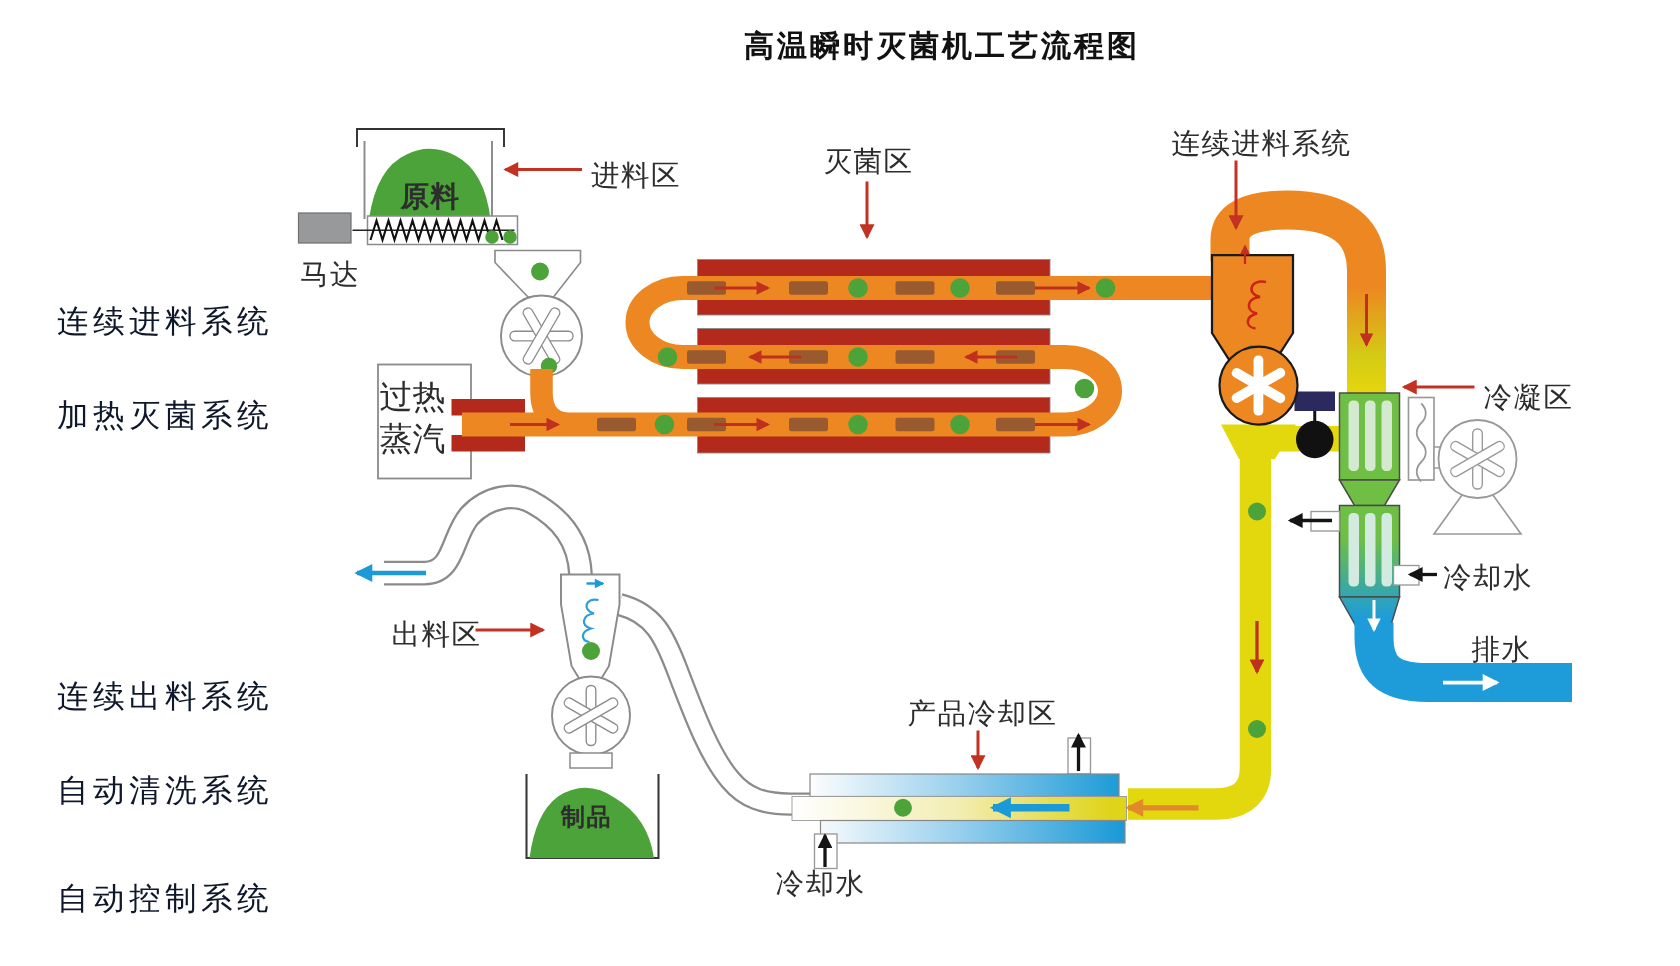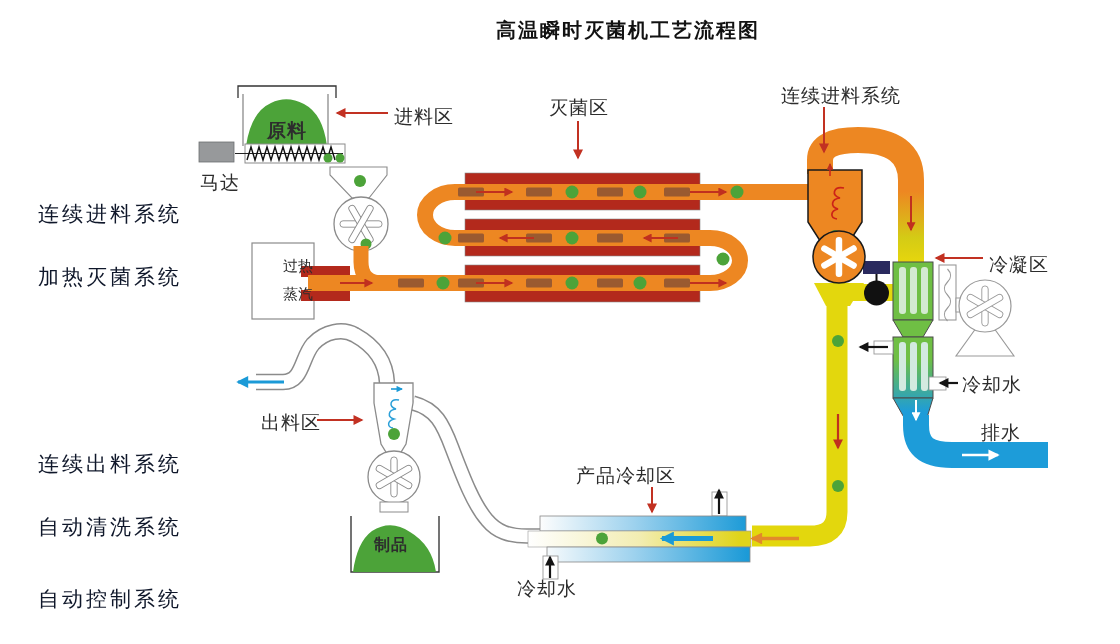--- a/index.html
+++ b/index.html
@@ -4,22 +4,22 @@
 <style>
   html,body{margin:0;padding:0;background:#fff;}
   #stage{position:relative;width:1120px;height:644px;background:#fff;overflow:hidden;
          font-family:"DejaVu Sans","Liberation Sans",sans-serif;color:#2d2d2d;}
   #diagram-svg{position:absolute;left:0;top:0;z-index:1;}
   .lbl{position:absolute;z-index:2;font-size:19px;letter-spacing:1px;white-space:nowrap;color:#2d2d2d;}
   .sys{position:absolute;left:38px;z-index:2;font-size:21px;letter-spacing:3px;font-weight:500;color:#0f172a;white-space:nowrap;}
   #title{position:absolute;left:428px;top:17px;width:400px;text-align:center;z-index:2;
          font-size:20px;font-weight:bold;letter-spacing:2px;color:#111;font-family:Liberation Serif, serif;}
   .onshape{font-weight:700;}
-  #steam-box-label{position:absolute;left:253px;top:252px;width:60px;text-align:right;
-         font-size:15px;line-height:28px;font-weight:500;z-index:2;white-space:pre-line;}
+  #steam-box-label{position:absolute;left:253px;top:252px;width:60px;text-align:left;
+         font-size:22px;line-height:28px;font-weight:500;z-index:2;white-space:pre-line;}
 </style>
 </head>
 <body>
 
 <div id="stage">
 
 <svg id="diagram-svg" width="1120" height="644" viewBox="0 0 1120 644">
   <defs>
     <marker id="mRed" viewBox="0 0 10 10" refX="8.5" refY="5" markerWidth="5.5" markerHeight="4.5" orient="auto-start-reverse">
       <path d="M0 0 L10 5 L0 10 z" fill="#C0301F"></path>
@@ -258,17 +258,17 @@
 <div class="lbl" style="left:394px;top:104px">进料区</div>
 <div class="lbl" style="left:200px;top:170px">马达</div>
 <div class="lbl onshape" style="left:267px;top:118px">原料</div>
 <div id="steam-box-label"><span>过热</span><br><span>蒸汽</span></div>
 <div class="lbl" style="left:549px;top:95px">灭菌区</div>
 <div class="lbl" style="left:781px;top:83px">连续进料系统</div>
 <div class="lbl" style="left:989px;top:252px">冷凝区</div>
 <div class="lbl" style="left:962px;top:372px">冷却水</div>
 <div class="lbl" style="left:981px;top:420px">排水</div>
 <div class="lbl" style="left:261px;top:410px">出料区</div>
-<div class="lbl" style="left:576px;top:463px">产品冷却区</div>
+<div class="lbl" style="left:605px;top:463px">产品冷却区</div>
 <div class="lbl" style="left:517px;top:576px">冷却水</div>
 <div class="lbl onshape" style="left:374px;top:535px;font-size:16px">制品</div>
 
 </div>
 
 </body></html>

